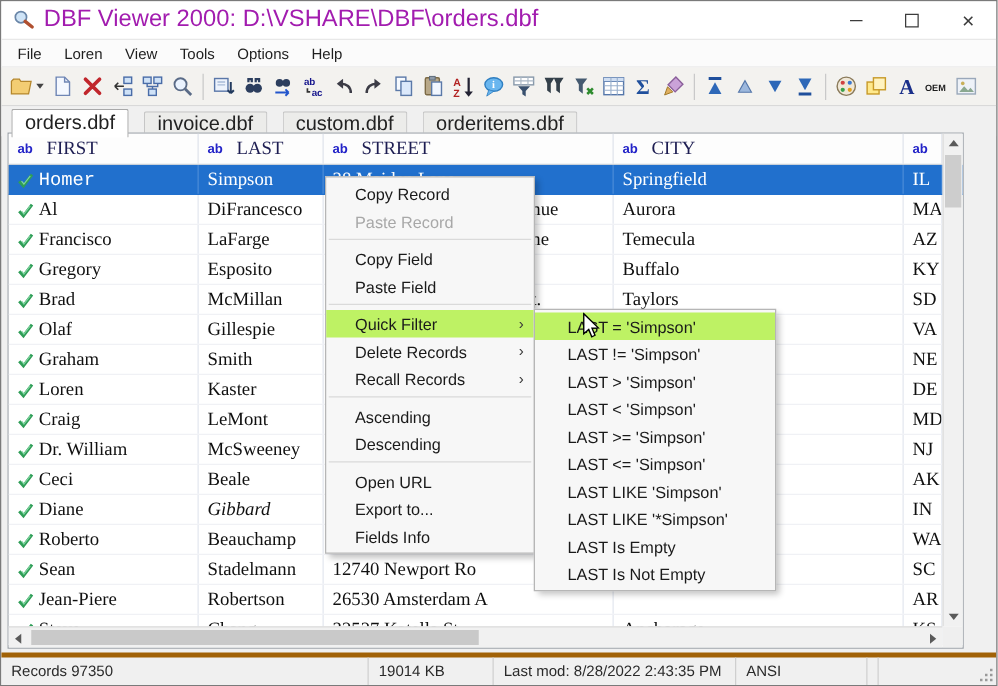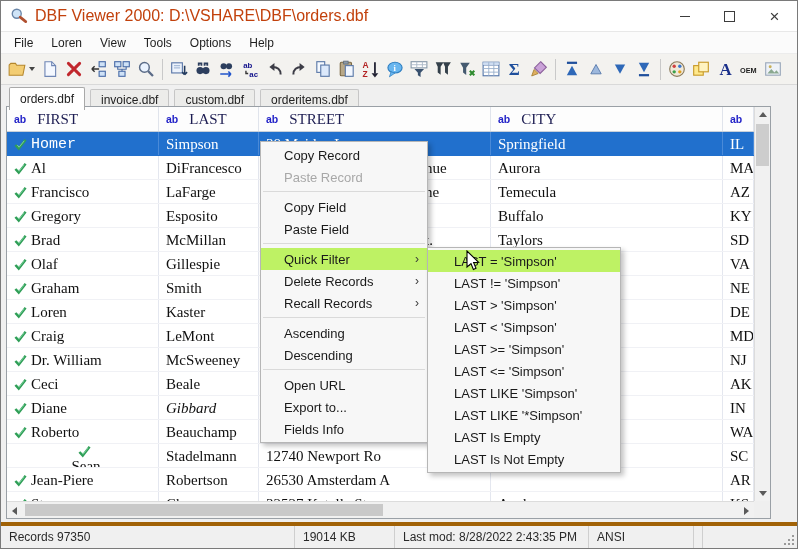--- a/index.html
+++ b/index.html
@@ -5,38 +5,38 @@
   html,body{margin:0;padding:0}
   body{
     width:798px;height:549px;position:relative;overflow:hidden;
     background:#f0f0f0;border:1px solid #7a7a7a;box-sizing:border-box;
     font-family:"Liberation Sans","DejaVu Sans",sans-serif;
     -webkit-font-smoothing:antialiased;
   }
   
   .titlebar{height:30px;background:#ffffff;display:flex;align-items:center;border-bottom:1px solid #e8e8e8}
   .app-icon{width:18px;height:18px;margin:0 7px 0 9px;flex:0 0 auto}
-  .title-text{font-size:16px;color:#c2410c}
+  .title-text{font-size:19px;color:#a21caf}
   .win-controls{margin-left:auto;display:flex;height:100%}
   .wc{width:45px;height:100%;display:flex;align-items:center;justify-content:center;color:#3c3c3c;font-size:14px}
   .wc .minbar{width:10px;height:1px;background:#3c3c3c;display:block}
   .wc .maxbox{width:9px;height:9px;border:1px solid #3c3c3c;display:block}
   
   .menubar{height:21px;background:#fbfbfb;display:flex;align-items:center;border-bottom:1px solid #ececec;padding-left:4px}
   .mitem{padding:2px 9px;font-size:12px;color:#1e1e1e}
   
   .toolbar{height:30px;background:#f3f2ef;border-bottom:1px solid #d9d9d9;display:flex;align-items:center;padding-left:4px}
   .tbtn{height:26px;display:flex;align-items:center;justify-content:center;padding:0 3px}
   .tbtn svg{display:block}
   .tcaret{width:0;height:0;border-left:3.5px solid transparent;border-right:3.5px solid transparent;border-top:4px solid #444;margin-left:3px}
   .tsep{width:1px;height:21px;background:#c9c9c9;margin:0 4px}
   
   .tabstrip{height:24px;display:flex;align-items:flex-end;padding-left:8px;background:#f0f0f0}
-  .tab{height:20px;display:flex;align-items:center;padding:0 10px;font-size:12px;color:#222;
-       background:#ececea;border:1px solid #c6c6c6;border-bottom:none;margin-right:5px;border-radius:2px 2px 0 0;box-sizing:border-box}
+  .tab{height:20px;display:flex;align-items:center;padding:0 10px;font-size:16px;color:#222;
+       background:#ececea;border:1px solid #c6c6c6;border-bottom:none;margin-right:12px;border-radius:2px 2px 0 0;box-sizing:border-box}
   .tab.active{height:23px;background:#fff;position:relative;top:1px;z-index:6;border-color:#a9a9a9}
   
   .gridpanel{position:absolute;left:5px;top:105px;width:765px;height:413px;background:#fff;border:1px solid #9aa0a6;box-sizing:border-box}
   .gheader{height:24px;display:flex;border-bottom:1px solid #c9d1da;background:#fdfdfd}
   .gh{display:flex;align-items:center;padding-left:7px;box-sizing:border-box;border-right:1px solid #e0e4ec;overflow:hidden;white-space:nowrap}
   .ab{color:#2323c8;font-weight:bold;font-size:10.5px;margin-right:11px;flex:0 0 auto}
   .gh .lbl{font-family:"Liberation Serif","DejaVu Serif",serif;font-size:15px;color:#1d1d52}
   .grow{height:23px;display:flex;border-bottom:1px solid #f0f1f5;background:#fff}
   .gc{box-sizing:border-box;padding:1px 0 0 7px;border-right:1px solid #e4e7ef;
       font-family:"Liberation Serif","DejaVu Serif",serif;font-size:15px;color:#101010;
@@ -697,21 +697,21 @@
           <span></span>
         </div>
         <div class="gc" style="width: 232px;">
           <span></span>
         </div>
         <div class="gc" style="width: 31px;">
           <span>WA</span>
         </div>
       </div>
       <div class="grow">
-        <div class="gc" style="width: 152px; flex-direction: column;">
+        <div class="gc" style="width: 152px;">
           <span class="check">
             <svg width="13" height="13" viewBox="0 0 14 14">
               <path d="M1.5 7.5l3.6 4L12.5 1.8" fill="none" stroke="#2f9e57" stroke-width="2.6"></path>
               <path d="M3.5 7.5l2 2.4L11 3" fill="none" stroke="#7fd4a0" stroke-width="1"></path>
             </svg>
           </span>
           <span>Sean</span>
         </div>
         <div class="gc" style="width: 100px;">
           <span>Stadelmann</span>

